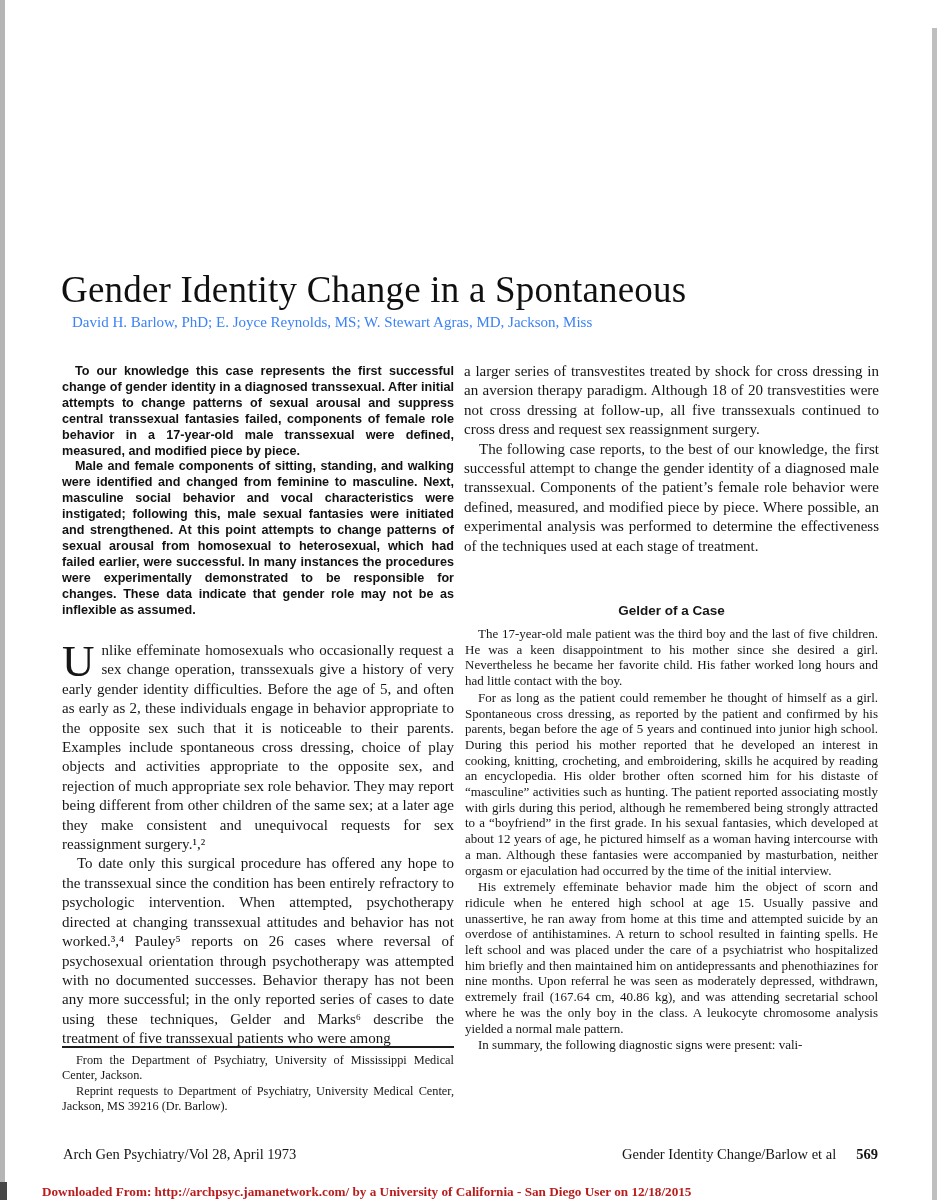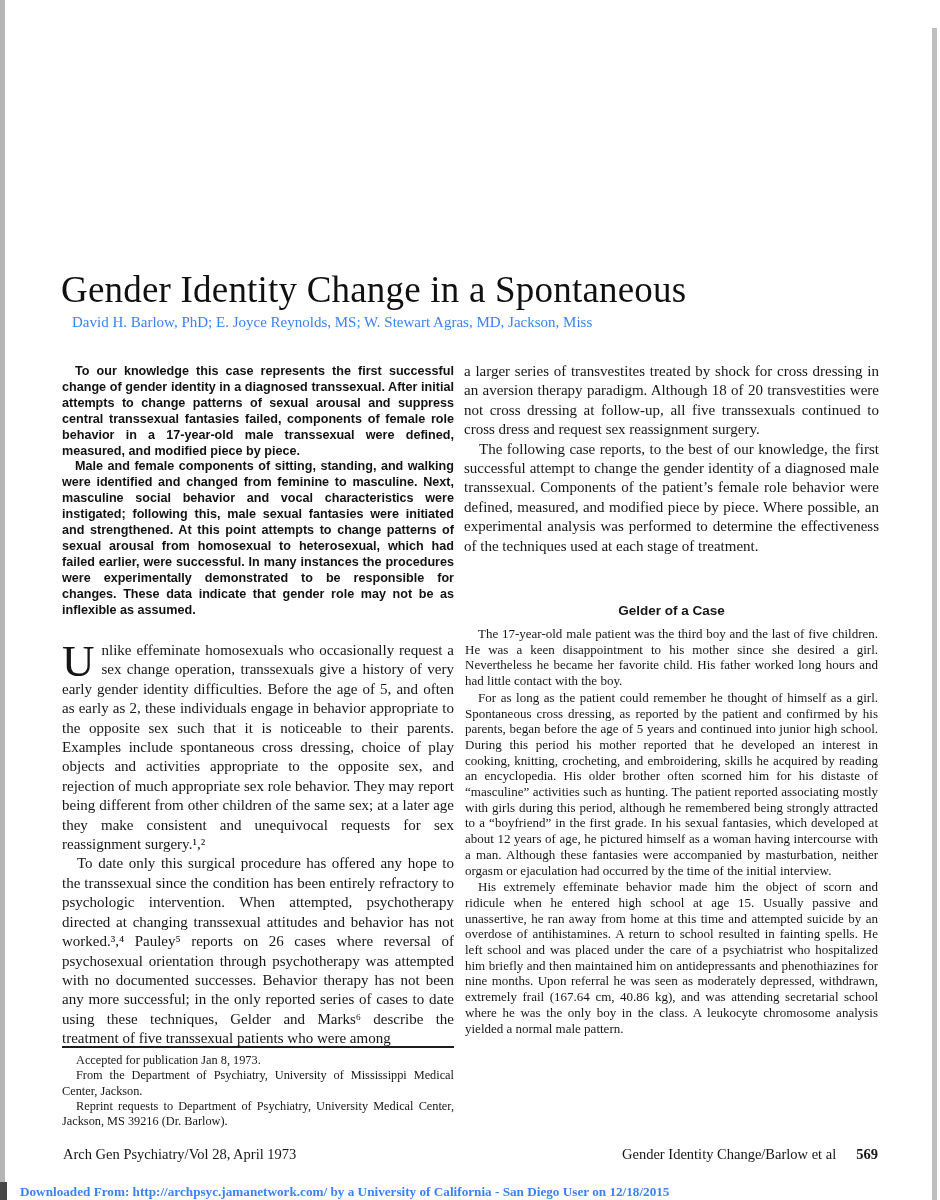--- a/index.html
+++ b/index.html
@@ -41,22 +41,22 @@
   .case-heading{position:absolute;left:464px;top:603px;width:415px;text-align:center;
                 font-family:"Liberation Sans", sans-serif;font-weight:700;font-size:13.5px;}
   .case-body{position:absolute;left:464px;top:625px;width:415px;
              font-size:13px;line-height:15.7px;text-align:justify;}
   .case-body p{margin:1px;text-indent:13px;}
 
   .footer-left{position:absolute;left:63px;top:1146px;font-size:14.5px;white-space:nowrap;}
   .footer-right{position:absolute;right:62px;top:1146px;font-size:14.5px;white-space:nowrap;margin-left:29px;}
   .page-num{font-weight:700;margin-left:20px;}
 
-  .download{position:absolute;left:20px;top:1184px;font-size:13.2px;font-weight:700;
-            font-family:"Liberation Serif", serif;white-space:nowrap;color:#3b82f6;}
+  .download{position:absolute;left:42px;top:1184px;font-size:13.2px;font-weight:700;
+            font-family:"Liberation Serif", serif;white-space:nowrap;color:#b91c1c;}
 </style>
 </head>
 <body>
 
 <div class="strip-left"></div>
 <div class="strip-left-dark"></div>
 <div class="strip-right"></div>
 
 <h1 class="title">Gender Identity Change in a Spontaneous</h1>
 <div class="authors">David H. Barlow, PhD; E. Joyce Reynolds, MS; W. Stewart Agras, MD, Jackson, Miss</div>
@@ -66,34 +66,34 @@
   <p>Male and female components of sitting, standing, and walking were identified and changed from feminine to masculine. Next, masculine social behavior and vocal characteristics were instigated; following this, male sexual fantasies were initiated and strengthened. At this point attempts to change patterns of sexual arousal from homosexual to heterosexual, which had failed earlier, were successful. In many instances the procedures were experimentally demonstrated to be responsible for changes. These data indicate that gender role may not be as inflexible as assumed.</p>
 </div>
 
 <div class="intro">
   <p class="first"><span class="dropcap">U</span><span>nlike effeminate homosexuals who occasionally request a sex change operation, transsexuals give a history of very early gender identity difficulties. Before the age of 5, and often as early as 2, these individuals engage in behavior appropriate to the opposite sex such that it is noticeable to their parents. Examples include spontaneous cross dressing, choice of play objects and activities appropriate to the opposite sex, and rejection of much appropriate sex role behavior. They may report being different from other children of the same sex; at a later age they make consistent and unequivocal requests for sex reassignment surgery.¹,²</span></p>
   <p>To date only this surgical procedure has offered any hope to the transsexual since the condition has been entirely refractory to psychologic intervention. When attempted, psychotherapy directed at changing transsexual attitudes and behavior has not worked.³,⁴ Pauley⁵ reports on 26 cases where reversal of psychosexual orientation through psychotherapy was attempted with no documented successes. Behavior therapy has not been any more successful; in the only reported series of cases to date using these techniques, Gelder and Marks⁶ describe the treatment of five transsexual patients who were among</p>
 </div>
 
 <div class="footrule"></div>
 <div class="footnotes">
-  <p>Accepted for publication Jan 8, 1973.</p>
   <p>From the Department of Psychiatry, University of Mississippi Medical Center, Jackson.</p>
   <p>Reprint requests to Department of Psychiatry, University Medical Center, Jackson, MS 39216 (Dr. Barlow).</p>
 </div>
 
 <div class="right-intro">
   <p class="cont">a larger series of transvestites treated by shock for cross dressing in an aversion therapy paradigm. Although 18 of 20 transvestities were not cross dressing at follow-up, all five transsexuals continued to cross dress and request sex reassignment surgery.</p>
   <p>The following case reports, to the best of our knowledge, the first successful attempt to change the gender identity of a diagnosed male transsexual. Components of the patient’s female role behavior were defined, measured, and modified piece by piece. Where possible, an experimental analysis was performed to determine the effectiveness of the techniques used at each stage of treatment.</p>
 </div>
 
 <div class="case-heading">Gelder of a Case</div>
 
 <div class="case-body">
   <p>The 17-year-old male patient was the third boy and the last of five children. He was a keen disappointment to his mother since she desired a girl. Nevertheless he became her favorite child. His father worked long hours and had little contact with the boy.</p>
   <p>For as long as the patient could remember he thought of himself as a girl. Spontaneous cross dressing, as reported by the patient and confirmed by his parents, began before the age of 5 years and continued into junior high school. During this period his mother reported that he developed an interest in cooking, knitting, crocheting, and embroidering, skills he acquired by reading an encyclopedia. His older brother often scorned him for his distaste of “masculine” activities such as hunting. The patient reported associating mostly with girls during this period, although he remembered being strongly attracted to a “boyfriend” in the first grade. In his sexual fantasies, which developed at about 12 years of age, he pictured himself as a woman having intercourse with a man. Although these fantasies were accompanied by masturbation, neither orgasm or ejaculation had occurred by the time of the initial interview.</p>
   <p>His extremely effeminate behavior made him the object of scorn and ridicule when he entered high school at age 15. Usually passive and unassertive, he ran away from home at this time and attempted suicide by an overdose of antihistamines. A return to school resulted in fainting spells. He left school and was placed under the care of a psychiatrist who hospitalized him briefly and then maintained him on antidepressants and phenothiazines for nine months. Upon referral he was seen as moderately depressed, withdrawn, extremely frail (167.64 cm, 40.86 kg), and was attending secretarial school where he was the only boy in the class. A leukocyte chromosome analysis yielded a normal male pattern.</p>
+  <p>In summary, the following diagnostic signs were present: vali-</p>
 </div>
 
 <div class="footer-left">Arch Gen Psychiatry/Vol 28, April 1973</div>
 <div class="footer-right"><span>Gender Identity Change/Barlow et al</span><span class="page-num">569</span></div>
 
 <div class="download">Downloaded From: http://archpsyc.jamanetwork.com/ by a University of California - San Diego User  on 12/18/2015</div>
 
 </body></html>

